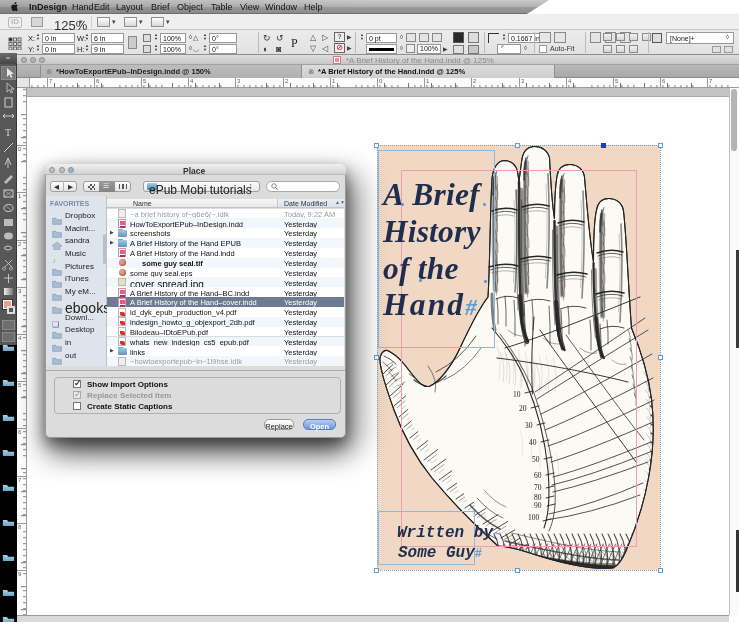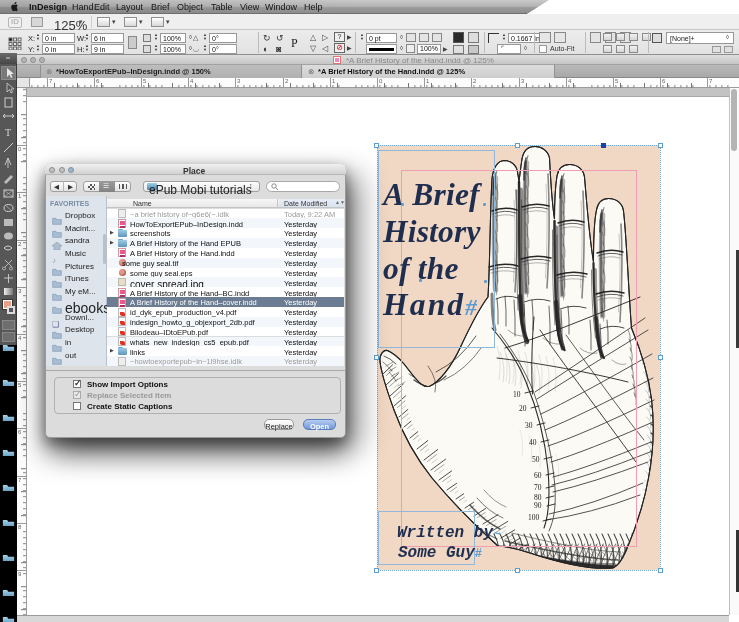--- a/index.html
+++ b/index.html
@@ -971,21 +971,21 @@
       <div style="position:absolute;left:1px;top:1px;width:5px;height:4px;background:#e75a8f"></div>
       <div style="position:absolute;left:1px;top:6px;width:5px;height:2px;background:#b0306a"></div>
     </div>
   </div>
 <span class="ab" style="left:130px;top:249.1px;font-size:7.5px;color:#111;font-weight:normal">A Brief History of the Hand.indd</span>
 <span class="ab" style="left:284px;top:249.1px;font-size:7.5px;color:#111;font-weight:normal">Yesterday</span>
 <div class="ab" style="left:107px;top:257.8px;width:237px;height:9.8px;background:#f3f6fa"></div>
 <div class="ab" style="left:118px;top:258.2px;width:9px;height:9px">
     <div style="width:7px;height:7px;background:radial-gradient(circle at 40% 40%, #e09a8a 0 30%, #b8544a 70%);border-radius:50%;margin:1px 0 0 1px"></div>
   </div>
-<span class="ab" style="left:122px;top:258.9px;font-size:7.5px;color:#111;font-weight:normal">some guy seal.tif</span>
+<span class="ab" style="left:142px;top:258.9px;font-size:7.5px;color:#111;font-weight:bold">some guy seal.tif</span>
 <span class="ab" style="left:284px;top:258.9px;font-size:7.5px;color:#111;font-weight:normal">Yesterday</span>
 <div class="ab" style="left:107px;top:267.6px;width:237px;height:9.8px;background:#fff"></div>
 <div class="ab" style="left:118px;top:268.1px;width:9px;height:9px">
     <div style="width:7px;height:7px;background:radial-gradient(circle at 40% 40%, #e09a8a 0 30%, #b8544a 70%);border-radius:50%;margin:1px 0 0 1px"></div>
   </div>
 <span class="ab" style="left:130px;top:268.8px;font-size:7.5px;color:#111;font-weight:normal">some guy seal.eps</span>
 <span class="ab" style="left:284px;top:268.8px;font-size:7.5px;color:#111;font-weight:normal">Yesterday</span>
 <div class="ab" style="left:107px;top:277.4px;width:237px;height:9.8px;background:#f3f6fa"></div>
 <div class="ab" style="left:118px;top:277.9px;width:9px;height:9px">
     <div style="width:8px;height:8px;background:#e8ddc8;border:0.5px solid #bba"></div>

